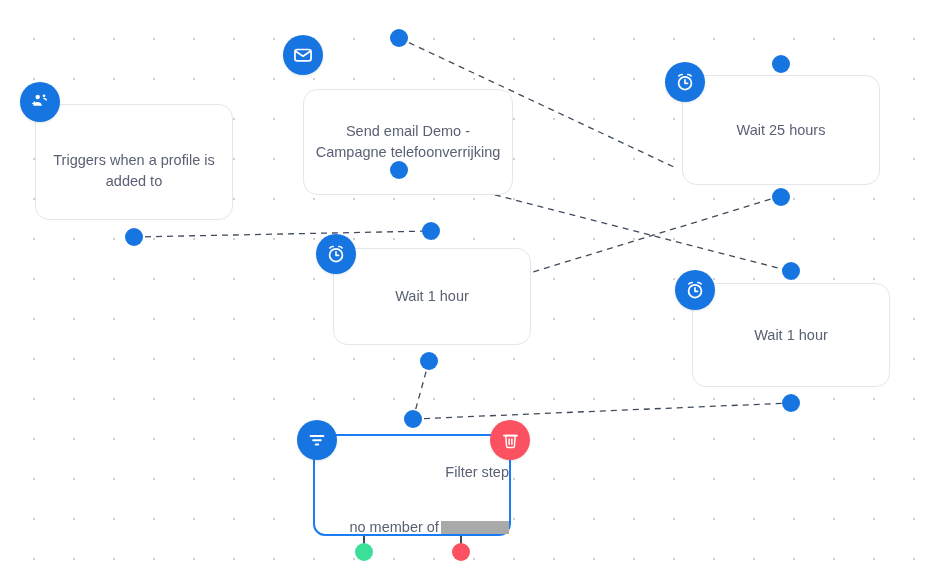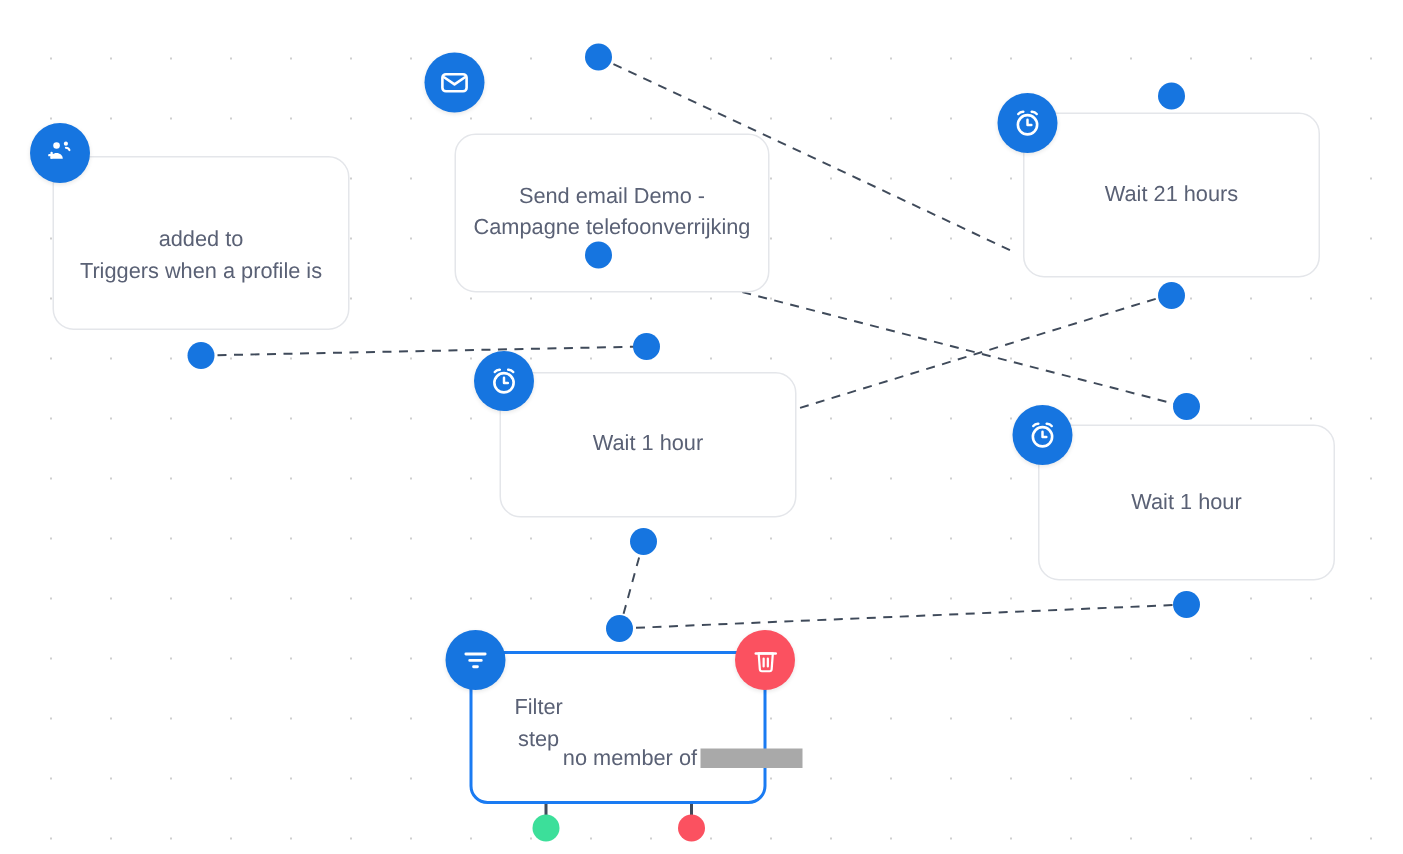--- a/index.html
+++ b/index.html
@@ -60,22 +60,22 @@
   }
   .node-desc .line {
     display: block;
     white-space: nowrap;
     overflow: hidden;
   }
   .filter-body {
     width: 100%;
     height: 100%;
     display: flex;
-    flex-direction: row;
-    align-items: flex-start;
+    flex-direction: column;
+    align-items: flex-end;
     justify-content: flex-start;
     box-sizing: border-box;
     padding-top: 26px;
     padding-left: 28px;
   }
   .filter-cond {
     margin-top: 34px;
     position: relative;
     font-size: 14.5px;
     color: #5a6175;
@@ -140,22 +140,22 @@
       <line x1="399" y1="38" x2="676" y2="168"></line>
       <line x1="399" y1="170" x2="790" y2="271"></line>
       <line x1="781" y1="196" x2="533" y2="272"></line>
       <line x1="429" y1="361" x2="413" y2="419"></line>
       <line x1="413" y1="419" x2="791" y2="403"></line>
     </g>
   </svg>
 
   <div class="node" style="left:35px; top:104px; width:198px; height:116px;">
     <div class="node-desc">
+      <span class="line">Triggers when a profile is</span>
       <span class="line">added to</span>
-      <span class="line">Triggers when a profile is</span>
     </div>
   </div>
   <div class="badge" style="left:20px; top:82px;">
     <svg width="22" height="22" viewBox="0 0 24 24">
       <circle cx="9.5" cy="6.5" r="2.4" fill="#ffffff"></circle>
       <path d="M5 16.2c0-2.6 2.1-4.2 4.5-4.2s4.5 1.6 4.5 4.2z" fill="#ffffff"></path>
       <circle cx="16.3" cy="5.2" r="1.5" fill="#ffffff"></circle>
       <path d="M16.3 8.2c1.1 0 2.2.6 2.6 1.7" stroke="#ffffff" stroke-width="1.5" fill="none" stroke-linecap="round"></path>
       <path d="M4.2 13.6h3.4M5.9 11.9v3.4" stroke="#ffffff" stroke-width="1.7" stroke-linecap="round"></path>
     </svg>
@@ -172,21 +172,21 @@
   <div class="badge" style="left:283px; top:35px;">
     <svg width="22" height="22" viewBox="0 0 24 24">
       <rect x="3.2" y="6" width="17.6" height="12.4" rx="2.6" stroke="#ffffff" stroke-width="1.9" fill="none"></rect>
       <path d="M4.4 8.2l7.6 5.2 7.6-5.2" stroke="#ffffff" stroke-width="1.9" fill="none" stroke-linecap="round" stroke-linejoin="round"></path>
     </svg>
   </div>
   <div class="handle" style="left:390px; top:29px;"></div>
   <div class="handle" style="left:390px; top:161px;"></div>
 
   <div class="node" style="left:682px; top:75px; width:198px; height:110px;">
-    <div class="node-title">Wait 21 hours</div>
+    <div class="node-title">Wait 25 hours</div>
   </div>
   <div class="badge" style="left:665px; top:62px;">
     <svg width="22" height="22" viewBox="0 0 24 24">
       <circle cx="12" cy="13.3" r="7" stroke="#ffffff" stroke-width="1.9" fill="none"></circle>
       <path d="M12 9.6v3.9h2.8" stroke="#ffffff" stroke-width="1.8" fill="none" stroke-linecap="round" stroke-linejoin="round"></path>
       <path d="M5.3 5.4C6.2 4.3 7.6 3.7 9 3.8" stroke="#ffffff" stroke-width="1.8" fill="none" stroke-linecap="round"></path>
       <path d="M18.7 5.4c-.9-1.1-2.3-1.7-3.7-1.6" stroke="#ffffff" stroke-width="1.8" fill="none" stroke-linecap="round"></path>
     </svg>
   </div>
   <div class="handle" style="left:772px; top:55px;"></div>

